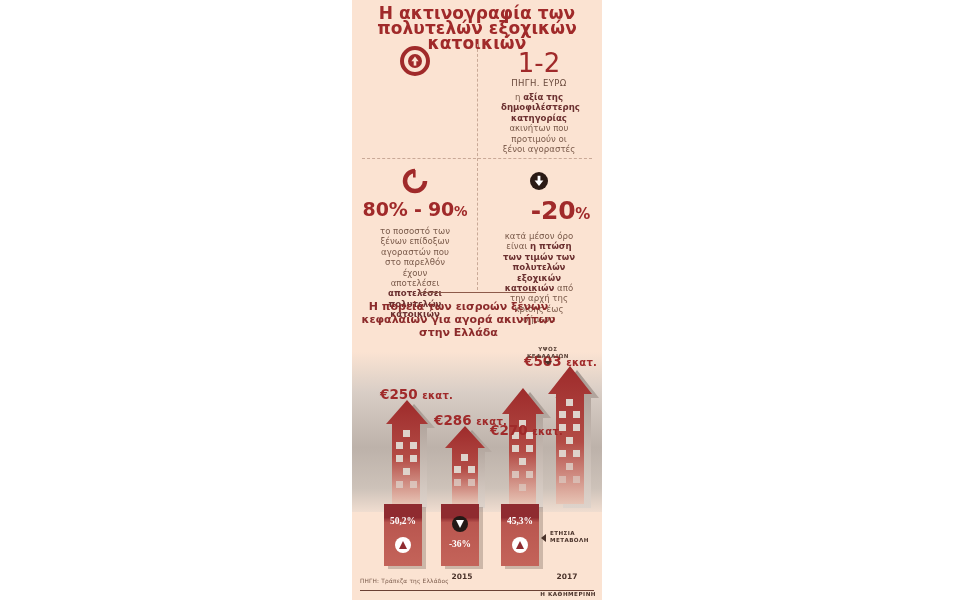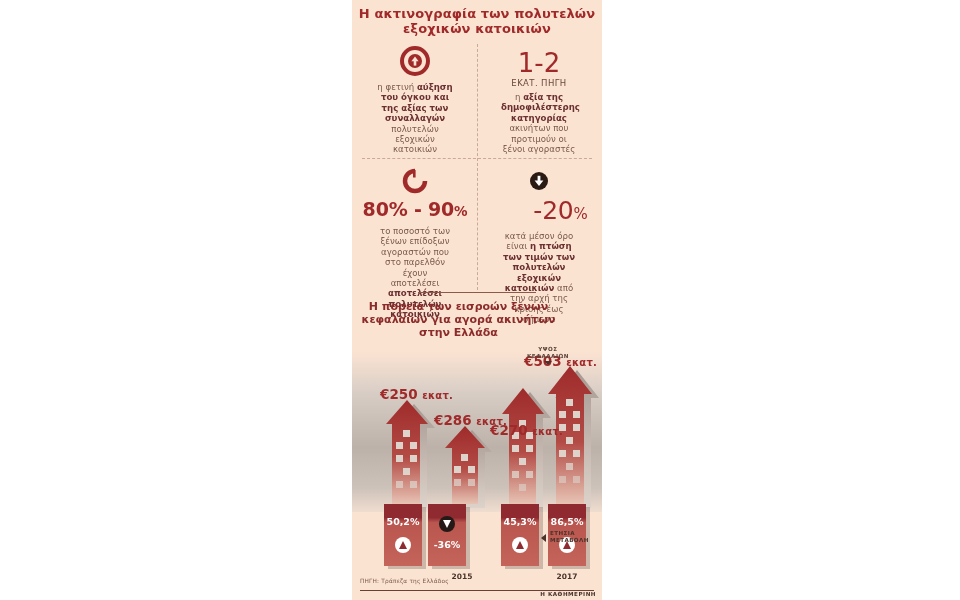--- a/index.html
+++ b/index.html
@@ -17,21 +17,21 @@
     background: #fbe3d2;
     overflow: hidden;
   }
 
   
   .title {
     position: absolute; left: 0; top: 6px; width: 250px;
     text-align: center;
     color: #a02a2a;
     font-weight: bold;
-    font-size: 13px;
+    font-size: 17px;
     line-height: 15px;
     letter-spacing: .1px;
   }
 
   
   .grid { position: absolute; left: 0; top: 40px; width: 250px; height: 250px; }
   .vline {
     position: absolute; left: 125px; top: 4px;
     width: 1px; height: 246px;
     border-left: 1px dashed #c9a997;
@@ -55,21 +55,21 @@
   .big {
     color: #a02a2a;
     font-weight: bold;
     font-size: 19px;
     line-height: 22px;
     letter-spacing: -.2px;
     text-align: center;
   }
   .big .pct { font-size: 13.5px; }
   .big.thin { font-weight: normal; font-size: 26px; line-height: 27px; letter-spacing: 0; }
-  .big.light { font-weight: normal; font-size: 25px; line-height: 26px; margin-left: 43px; }
+  .big.light { font-weight: bold; font-size: 25px; line-height: 26px; margin-left: 43px; }
   .big.light .pct { font-size: 15px; }
   .unit {
     color: #6a4a3c;
     font-size: 8.5px;
     letter-spacing: .4px;
     margin-top: 1px;
   }
   .desc {
     margin-top: 4px;
     color: #7a5a4a;
@@ -115,21 +115,21 @@
   }
   .capann .caret {
     display: block; margin: 1px auto 0;
     width: 0; height: 0;
     border-left: 4px solid transparent;
     border-right: 4px solid transparent;
     border-top: 4px solid #4a332b;
   }
 
   
-  .pbox { position: absolute; width: 38px; height: 62px; top: 152px; }
+  .pbox { position: absolute; width: 38px; height: 62px; top: 152px; font-family: Liberation Serif, serif; }
   .pbox .shadow {
     position: absolute; left: 4px; top: 3px; width: 38px; height: 62px;
     background: rgba(120,100,92,.35);
   }
   .pbox .body {
     position: absolute; left: 0; top: 0; width: 38px; height: 62px;
     background: linear-gradient(180deg, #8f2b30 0%, #8f2b30 22%, #b9564f 30%, #c4645a 100%);
   }
   .pbox .pv {
     position: absolute; top: 12px; left: 0; width: 38px; text-align: center;
@@ -201,26 +201,25 @@
 
       <div class="cell c1">
         <div class="icon-wrap">
           <svg width="30" height="30" viewBox="0 0 30 30">
             <circle cx="15" cy="15" r="13" fill="none" stroke="#a02a2a" stroke-width="4"></circle>
             <circle cx="15" cy="15" r="7" fill="#a02a2a"></circle>
             <path d="M15 10.5 L18.6 15.2 L11.4 15.2 Z" fill="#fbe3d2"></path>
             <rect x="13.7" y="14.8" width="2.6" height="4.8" fill="#fbe3d2"></rect>
           </svg>
         </div>
-        <div class="desc"><span>η φετινή </span><b>αύξηση του όγκου και της αξίας των συναλλαγών</b><span> πολυτελών εξοχικών κατοικιών</span></div>
       </div>
 
       <div class="cell c2">
         <div class="big thin" style="margin-top:6px">1-2</div>
-        <div class="unit">ΕΚΑΤ. ΠΗΓΗ</div>
+        <div class="unit">ΠΗΓΗ. ΕΥΡΩ</div>
         <div class="desc"><span>η </span><b>αξία της δημοφιλέστερης κατηγορίας</b><span> ακινήτων που προτιμούν οι ξένοι αγοραστές</span></div>
       </div>
 
       <div class="cell c3">
         <div class="icon-wrap">
           <svg width="28" height="28" viewBox="0 0 28 28">
             <path d="M14 4 A10 10 0 1 0 24 14" fill="none" stroke="#a02a2a" stroke-width="4.5" stroke-linecap="butt"></path>
             <rect x="12" y="3" width="2.6" height="7.5" fill="#a02a2a"></rect>
           </svg>
         </div>
@@ -337,44 +336,36 @@
       </div>
 
       <div class="pbox" style="left:32px;">
         <div class="shadow"></div>
         <div class="body"></div>
         <div class="pv">50,2%</div>
         <div class="arrowdot">
             <i></i>
           </div>
       </div>
-      <div class="pbox" style="left:76px;padding-left:44px;">
+      <div class="pbox" style="left:89px;padding-left:44px;">
         <div class="shadow"></div>
         <div class="body"></div>
         <div class="arrowdot dark">
             <i></i>
           </div>
         <div class="pv low">-36%</div>
       </div>
       <div class="pbox" style="left:149px;border-radius:7px;">
         <div class="shadow"></div>
         <div class="body"></div>
         <div class="pv">45,3%</div>
         <div class="arrowdot">
             <i></i>
           </div>
       </div>
-      <div class="pbox" style="left:196px;">
-        <div class="shadow"></div>
-        <div class="body"></div>
-        <div class="pv">86,5%</div>
-        <div class="arrowdot">
-            <i></i>
-          </div>
-      </div>
 
       <div class="chgann"><span class="caretl"></span>ΕΤΗΣΙΑ<br>ΜΕΤΑΒΟΛΗ</div>
 
       <div class="year" style="left:32px;margin-top:41px;">2014</div>
       <div class="year" style="left:91px;">2015</div>
       <div class="year" style="left:149px;margin-top:35px;">2016</div>
       <div class="year" style="left:196px;">2017</div>
     </div>
 
     <div class="source">ΠΗΓΗ: Τράπεζα της Ελλάδος</div>

